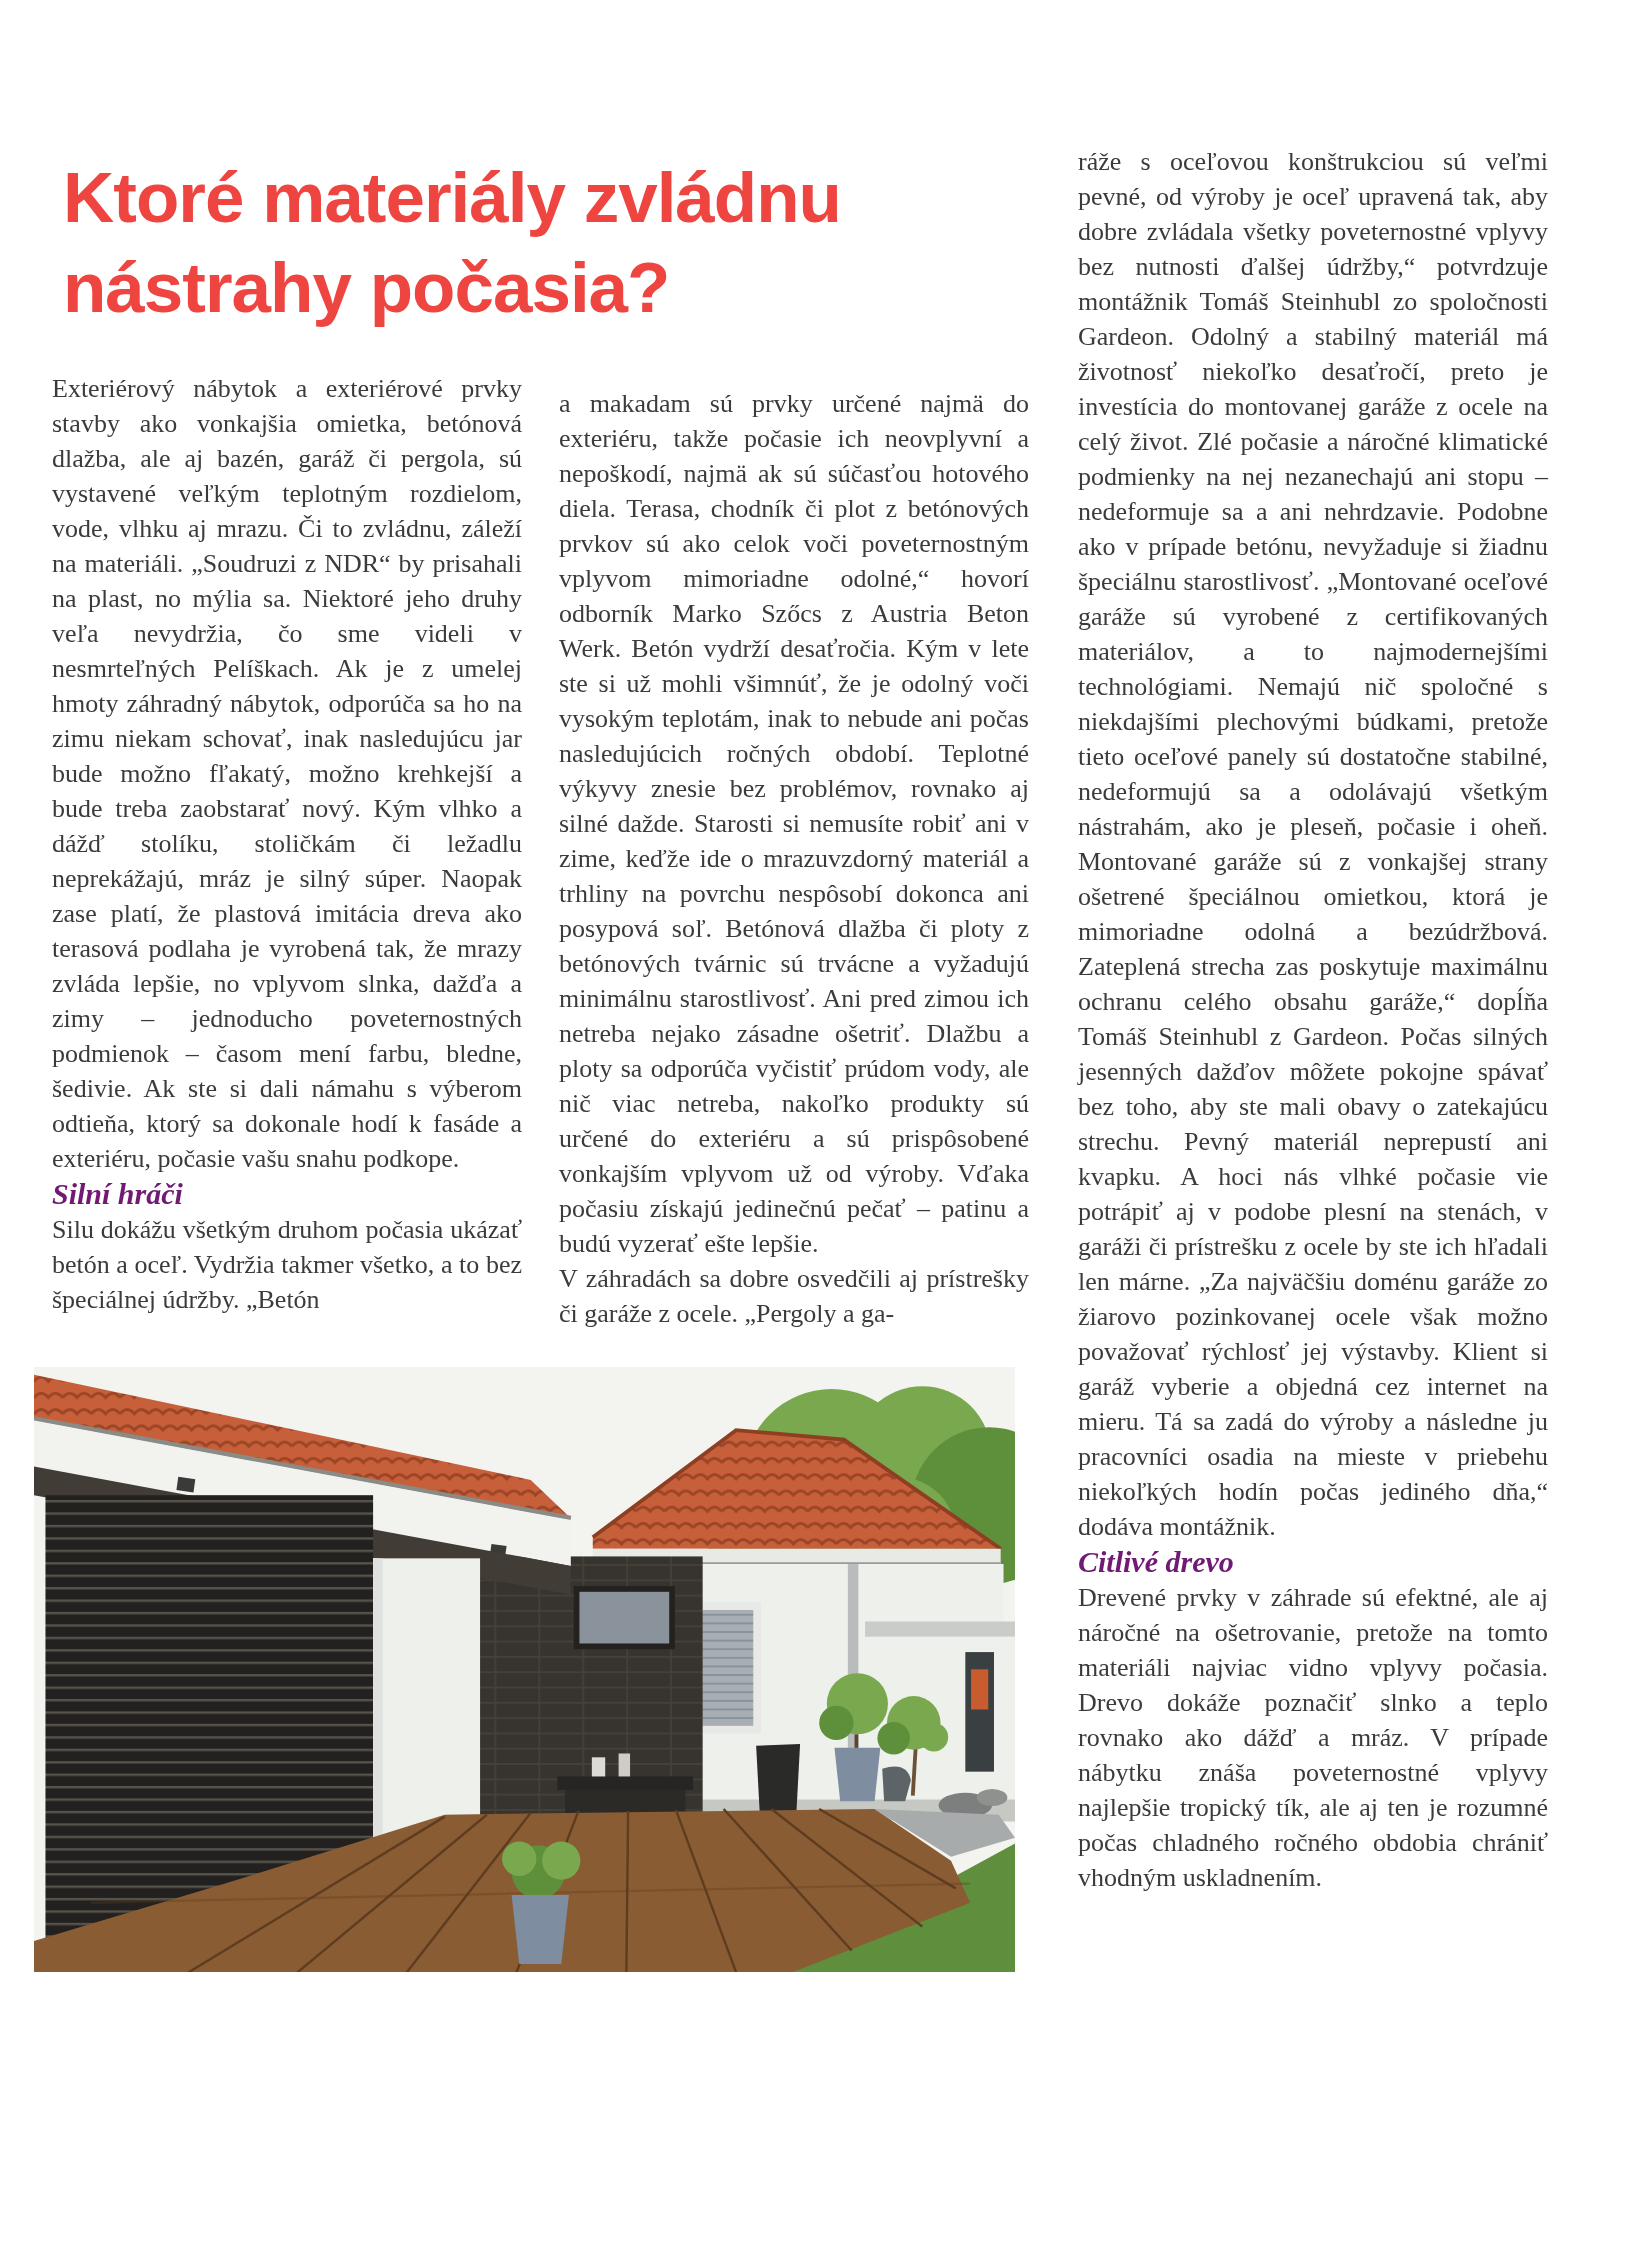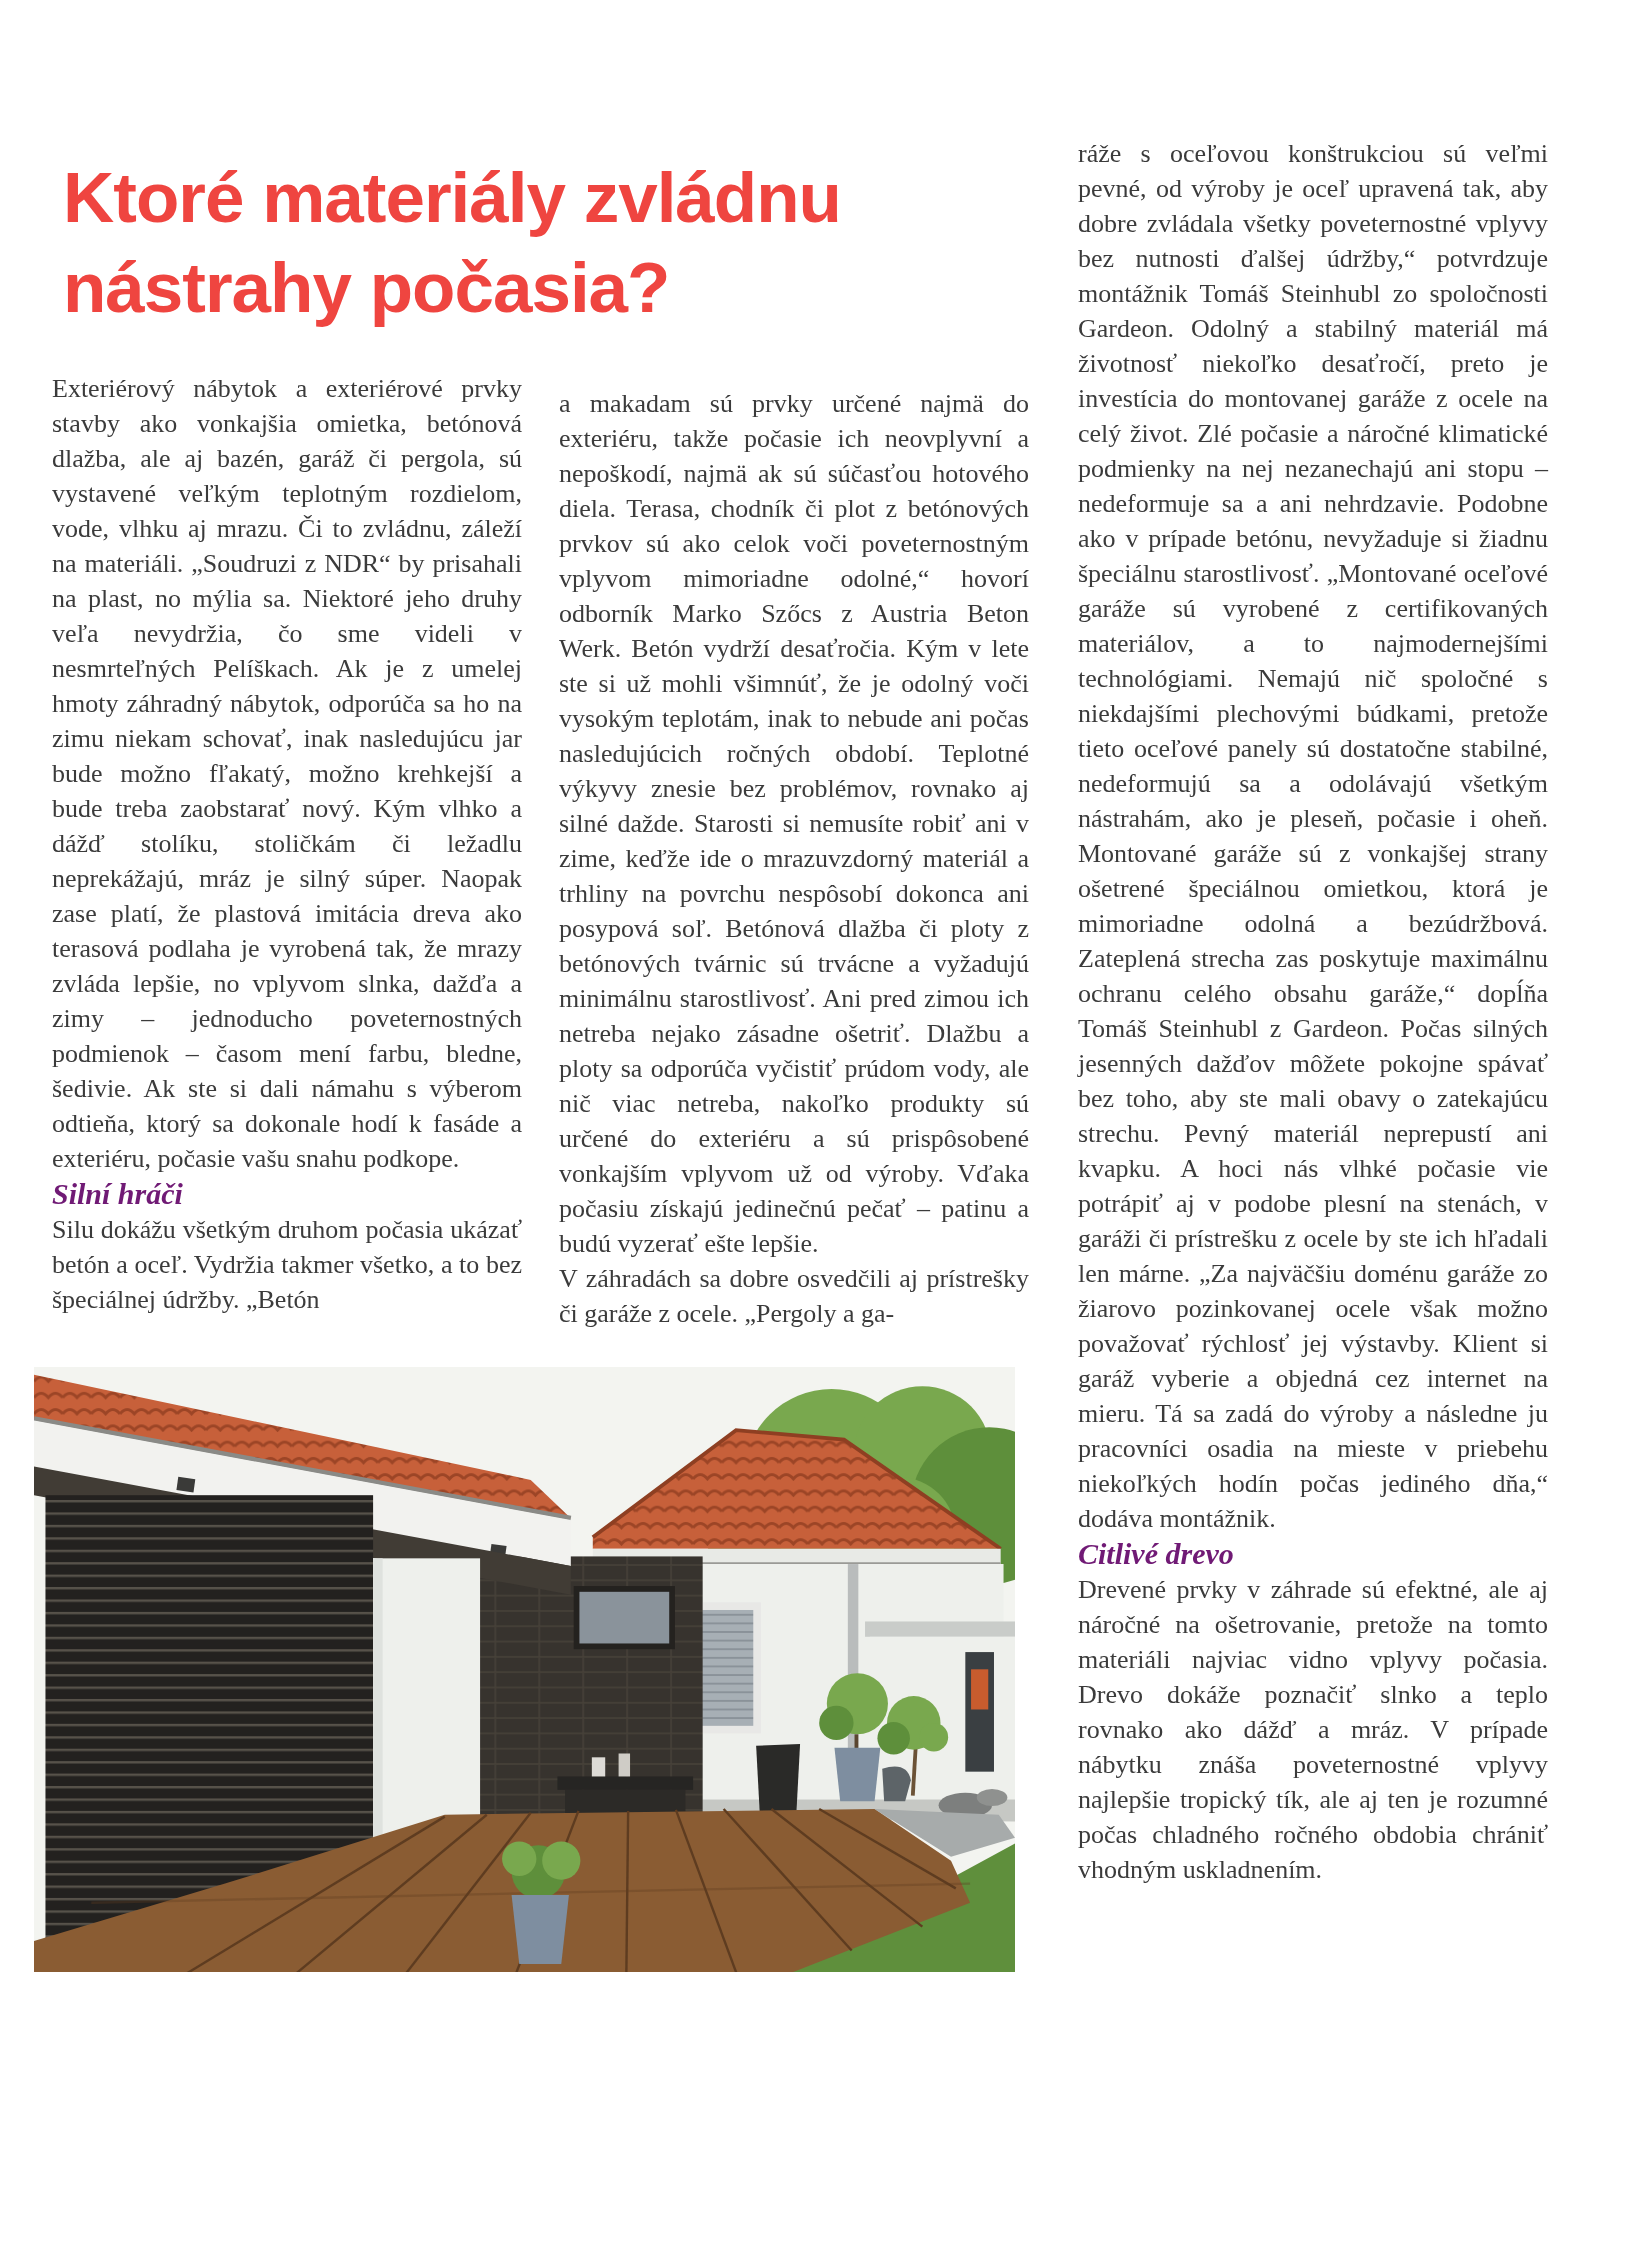--- a/index.html
+++ b/index.html
@@ -12,21 +12,21 @@
     font-family:"Liberation Sans", sans-serif;font-weight:bold;
     font-size:71px;line-height:90px;color:#ef4540;letter-spacing:-1px;
   }
   .col{
     position:absolute;width:470px;font-size:26px;line-height:35px;
     color:#3b3b3b;text-align:justify;
   }
   .col p{margin:0;}
   .col1{left:52px;top:371px;}
   .col2{left:559px;top:371px;margin-top:15px;}
-  .col3{left:1078px;top:136px;}
+  .col3{left:1078px;top:144px;}
   .subhead{
     font-weight:bold;color:#701a75;font-size:30px;line-height:36px;
     margin:23px 0 9.6px 0;text-align:left;font-style:italic;
   }
   .photo{
     position:absolute;left:34px;top:1367px;width:981px;height:618px;
     overflow:hidden;background:#f3f4f0;
   }
   .photo svg{display:block;width:100%;height:100%;}
   .credits{

